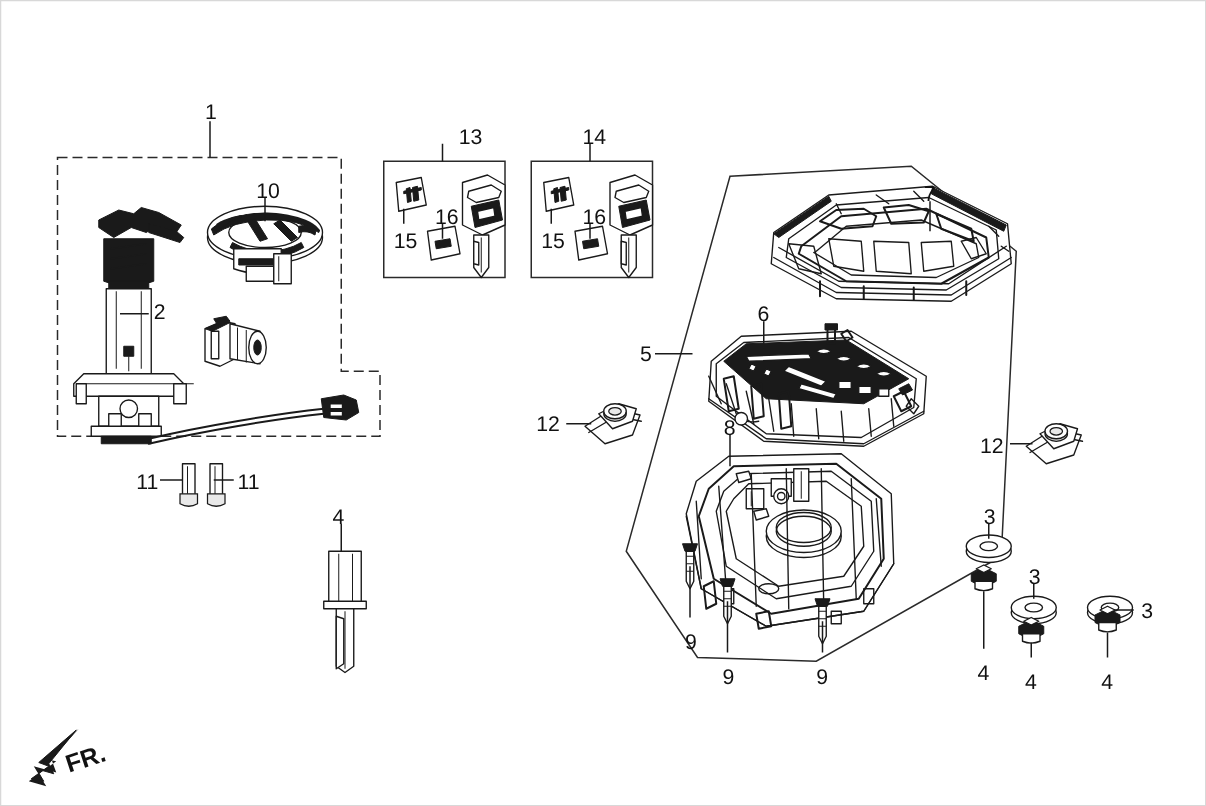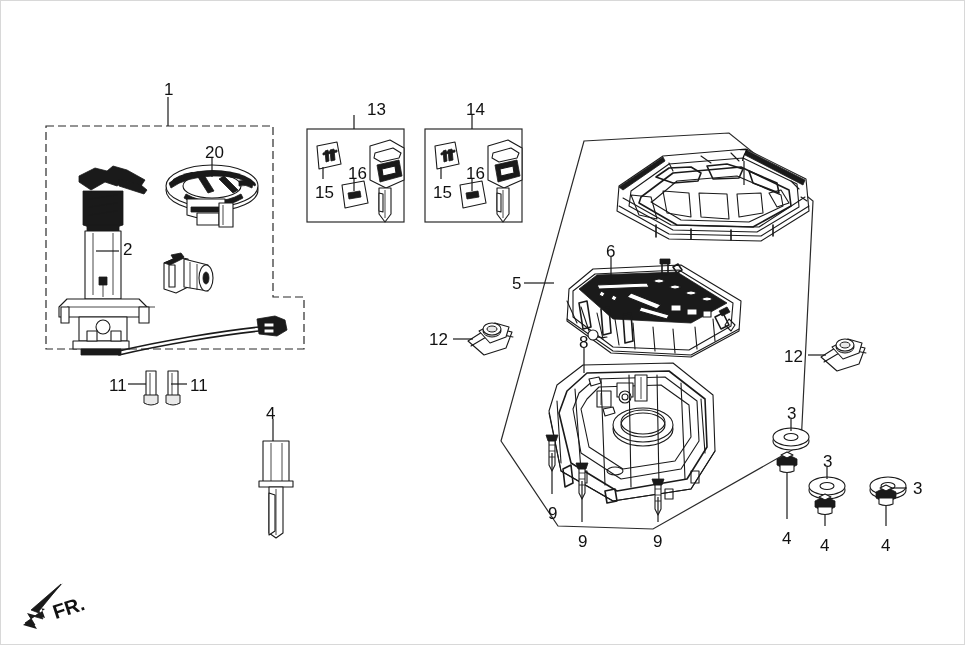--- a/index.html
+++ b/index.html
@@ -398,21 +398,21 @@
       <div class="lbl" style="left: 781px; top: 529px;">4</div>
       <div class="lbl" style="left: 819px; top: 536px;">4</div>
       <div class="lbl" style="left: 880px; top: 536px;">4</div>
       <div class="lbl" style="left: 511px; top: 274px;">5</div>
       <div class="lbl" style="left: 605px; top: 242px;">6</div>
       <div class="lbl" style="left: 738px; top: 146px;">7</div>
       <div class="lbl" style="left: 578px; top: 333px;">8</div>
       <div class="lbl" style="left: 547px; top: 504px;">9</div>
       <div class="lbl" style="left: 577px; top: 532px;">9</div>
       <div class="lbl" style="left: 652px; top: 532px;">9</div>
-      <div class="lbl" style="left: 204px; top: 143px;">20</div>
+      <div class="lbl" style="left: 204px; top: 143px;">10</div>
       <div class="lbl" style="left: 108px; top: 376px;">11</div>
       <div class="lbl" style="left: 189px; top: 376px;">11</div>
       <div class="lbl" style="left: 428px; top: 330px;">12</div>
       <div class="lbl" style="left: 783px; top: 347px;">12</div>
       <div class="lbl" style="left: 330px; top: 100px; margin-left: 36px;">13</div>
       <div class="lbl" style="left: 465px; top: 100px;">14</div>
       <div class="lbl" style="left: 314px; top: 183px;">15</div>
       <div class="lbl" style="left: 432px; top: 183px;">15</div>
       <div class="lbl" style="left: 347px; top: 164px;">16</div>
       <div class="lbl" style="left: 465px; top: 164px;">16</div>

